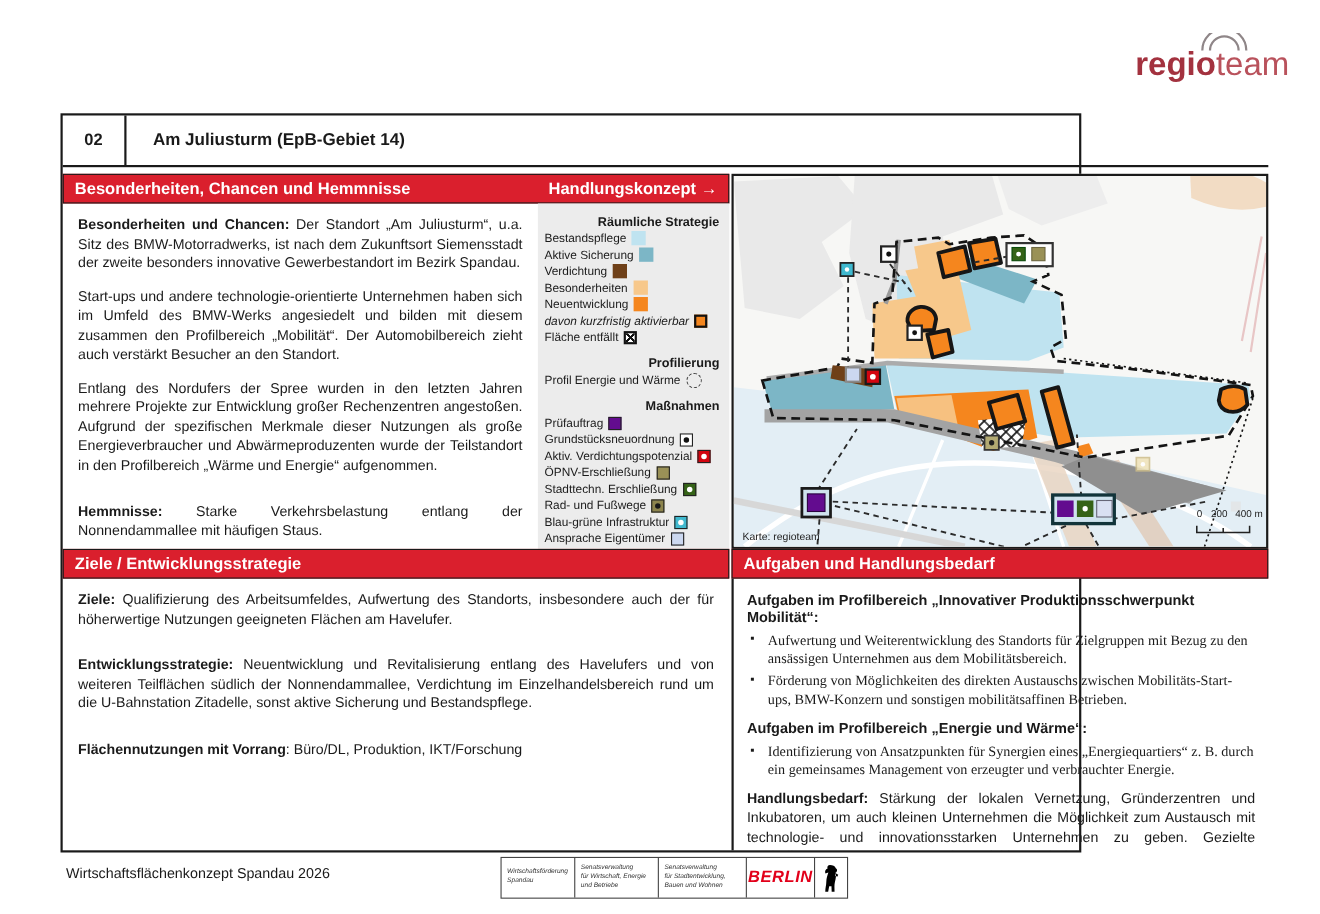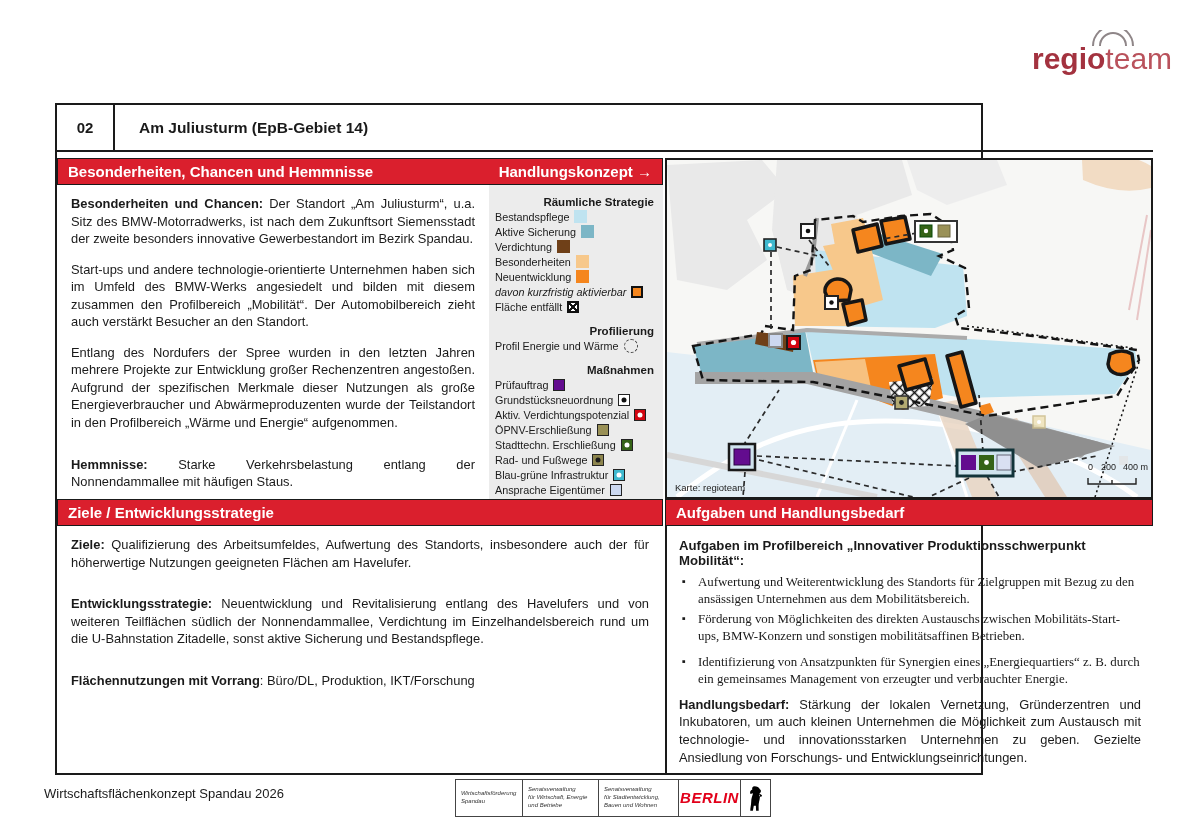--- a/index.html
+++ b/index.html
@@ -45,21 +45,21 @@
   .lg-gap{height:10px;}
   .mapcell{left:608px;top:53px;width:488px;height:341px;border:2px solid #1a1a1a;background:#f7f7f5;overflow:hidden;}
   .zielecol{left:0;top:421px;width:606px;height:247px;padding:10px 14px 0 14px;overflow:hidden;}
   .aufgcol{left:608px;top:421px;width:488px;height:247px;border-left:2px solid #1a1a1a;padding:8px 12px 0 12px;overflow:hidden;}
   .aufgcol h4{margin:4px 0 6px 0;font-size:13.2px;}
   .aufgcol ul{margin:0 0 8px 0;padding:0;list-style:none;}
   .aufgcol li{position:relative;padding-left:19px;font-size:12.9px;line-height:1.33;margin-bottom:3px;font-family:Liberation Serif, serif;}
   .aufgcol li::before{content:"▪";position:absolute;left:3px;top:0;font-size:11px;}
   .aufgcol p{margin:6px 0 0 0;font-size:12.9px;line-height:1.36;text-align:justify;}
   
-  .footcap{left:44px;top:786px;font-size:13px;}
+  .footcap{left:60px;top:786px;font-size:13px;}
   .logostrip{left:455px;top:779px;height:36px;display:flex;border:1px solid #444;background:#fff;}
   .logostrip .cell{border-left:1px solid #444;padding:3px 5px;font-size:6px;line-height:1.3;white-space:pre-line;
                    display:flex;align-items:center;box-sizing:border-box;color:#333;font-style:italic;}
   .logostrip .cell:first-child{border-left:none;}
   .c1{width:66px;} .c2{width:76px;} .c3{width:80px;}
   .cberlin{width:62px;justify-content:center;font-weight:bold;font-size:15px !important;color:var(--berlin) !important;letter-spacing:.5px;}
   .cbear{width:30px;justify-content:center;}
 </style>
 </head>
 <body>
@@ -290,20 +290,21 @@
       <p><b>Ziele:</b> Qualifizierung des Arbeitsumfeldes, Aufwertung des Standorts, insbesondere auch der für höherwertige Nutzungen geeigneten Flächen am Havelufer.</p>
       <p class="mt-lg"><b>Entwicklungsstrategie:</b> Neuentwicklung und Revitalisierung entlang des Havelufers und von weiteren Teilflächen südlich der Nonnendammallee, Verdichtung im Einzelhandelsbereich rund um die U-Bahnstation Zitadelle, sonst aktive Sicherung und Bestandspflege.</p>
       <p class="mt-lg"><b>Flächennutzungen mit Vorrang</b>: Büro/DL, Produktion, IKT/Forschung</p>
     </div>
   <div class="aufgcol" id="aufgaben-text">
       <h4>Aufgaben im Profilbereich „Innovativer Produktionsschwerpunkt Mobilität“:</h4>
       <ul>
         <li>Aufwertung und Weiterentwicklung des Standorts für Zielgruppen mit Bezug zu den ansässigen Unternehmen aus dem Mobilitätsbereich.</li>
         <li>Förderung von Möglichkeiten des direkten Austauschs zwischen Mobilitäts-Start-ups, BMW-Konzern und sonstigen mobilitätsaffinen Betrieben.</li>
       </ul>
+      <h4>Aufgaben im Profilbereich „Energie und Wärme“:</h4>
       <ul>
         <li>Identifizierung von Ansatzpunkten für Synergien eines „Energiequartiers“ z. B. durch ein gemeinsames Management von erzeugter und verbrauchter Energie.</li>
       </ul>
       <p><b>Handlungsbedarf:</b> Stärkung der lokalen Vernetzung, Gründerzentren und Inkubatoren, um auch kleinen Unternehmen die Möglichkeit zum Austausch mit technologie- und innovationsstarken Unternehmen zu geben. Gezielte Ansiedlung von Forschungs- und Entwicklungseinrichtungen.</p>
     </div>
 </div>
 
 <div class="abs footcap">Wirtschaftsflächenkonzept Spandau 2026</div>
 <div class="abs logostrip">
   <div class="cell c1">Wirtschaftsförderung

